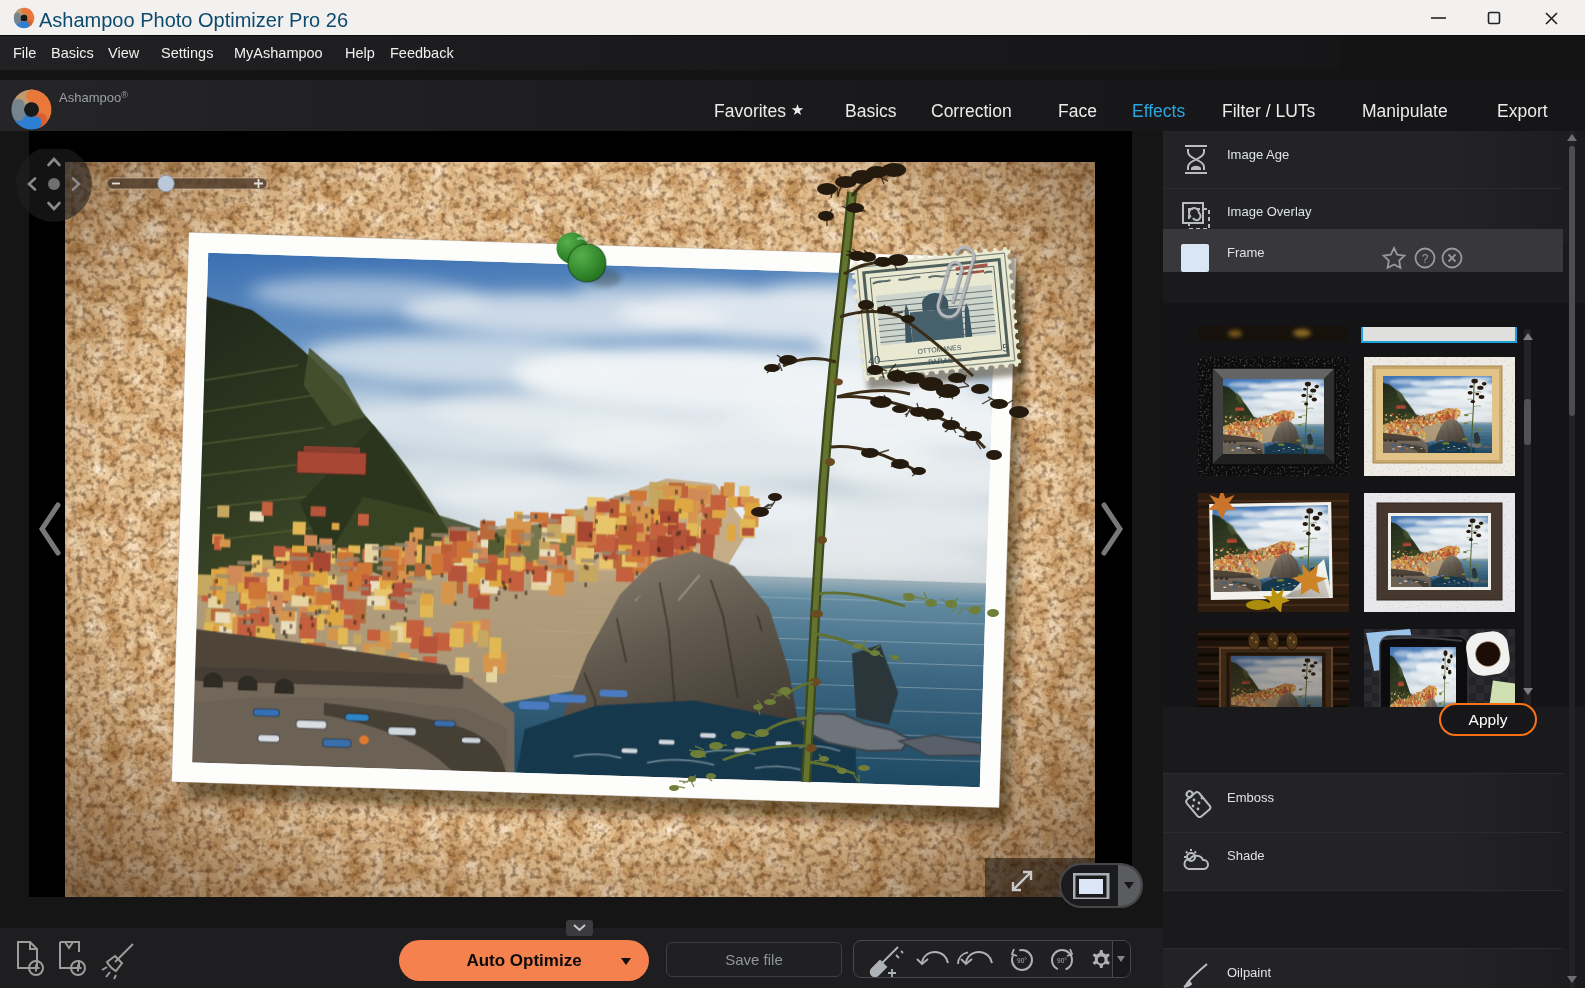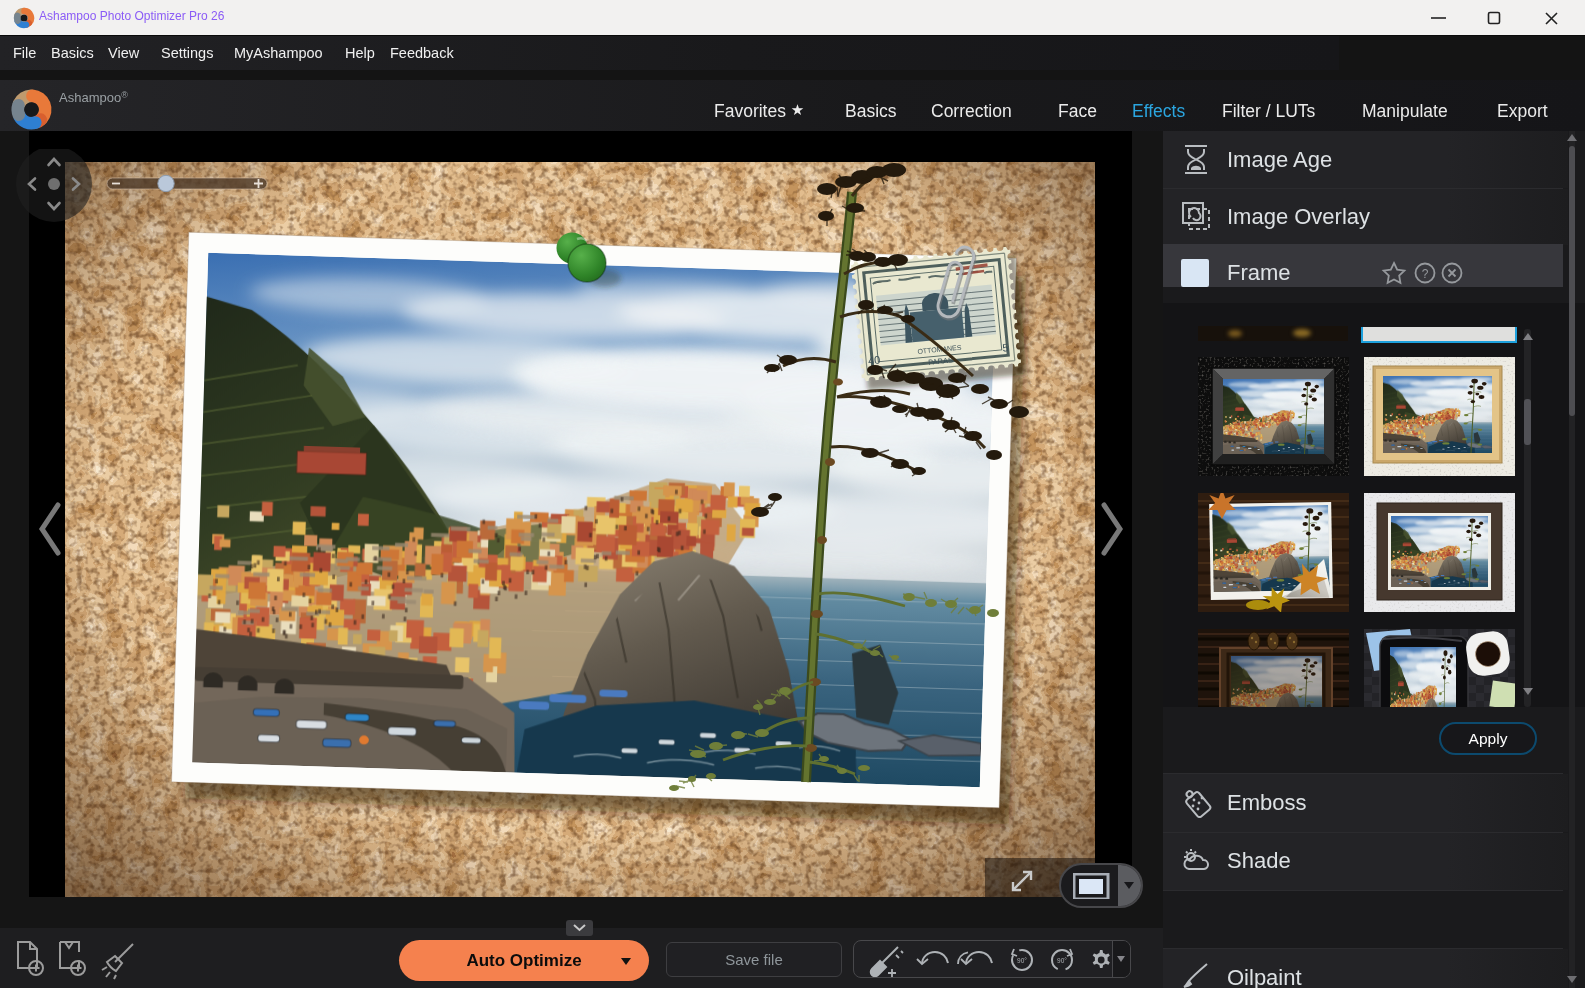--- a/index.html
+++ b/index.html
@@ -1,33 +1,33 @@
 <!DOCTYPE html>
 <html><head><meta charset="utf-8"><style>
 *{margin:0;padding:0;box-sizing:border-box}
 html,body{width:1585px;height:988px;overflow:hidden;background:#141414;font-family:"Liberation Sans",sans-serif}
 .abs{position:absolute}
 .titlebar{position:absolute;left:0;top:0;width:1585px;height:36px;background:#f2f1f0;border-bottom:1px solid #0a0a0a}
-.titlebar .tt{position:absolute;left:39px;top:9px;font-size:12px;color:#8b5cf6}
+.titlebar .tt{position:absolute;left:39px;top:9px;font-size:20px;color:#0c4a6e}
 .menubar{position:absolute;left:0;top:36px;width:1339px;height:34px;background:linear-gradient(90deg,#222225,#19191b 55%,#161619)}
 .menubar span{position:absolute;top:9px;font-size:14.5px;color:#f0f0f0}
 .header{position:absolute;left:0;top:80px;width:1585px;height:61px;background:linear-gradient(90deg,#252528,#19191b 55%,#151518)}
 .ash{position:absolute;left:59px;top:10px;font-size:13px;color:#9aa0a4}
 .ptitle{position:absolute;left:58px;top:23px;font-size:25px;color:#c9cbcd;letter-spacing:0.2px}
 .tabs{position:absolute;top:21px;font-size:17.5px;color:#ebebeb}
 .tabs span{position:absolute;top:0;white-space:nowrap}
 .canvas{position:absolute;left:0;top:131px;width:1163px;height:797px;background:#151515;overflow:hidden}
 .blackbox{position:absolute;left:29px;top:0;width:1103px;height:766px;background:#000}
 .sidebar{position:absolute;left:1163px;top:131px;width:422px;height:857px;background:#1a1a1c;overflow:hidden}
 .bottombar{position:absolute;left:0;top:928px;width:1163px;height:60px;background:#1e1e20}
 .srow{position:absolute;left:0;width:405px;background:linear-gradient(90deg,#232326 70%,#1d1d1f)}
-.srow .lbl{position:absolute;left:64px;top:16px;font-size:22px;color:#dde1e4}
+.srow .lbl{position:absolute;left:64px;top:16px;font-size:13px;color:#dde1e4}
 .sep{position:absolute;left:0;width:400px;height:1px;background:#2b2b2e}
 .thumbpanel{position:absolute;left:0;top:172px;width:422px;height:404px;background:#141416;overflow:hidden}
-.applybtn{position:absolute;left:276px;top:591px;width:98px;height:33px;border:2px solid #0c4a6e;border-radius:17px;color:#fff;font-size:15.5px;text-align:center;line-height:29px;background:#17171a}
+.applybtn{position:absolute;left:276px;top:572px;width:98px;height:33px;border:2px solid #f97316;border-radius:17px;color:#fff;font-size:15.5px;text-align:center;line-height:29px;background:#17171a}
 .obtn{position:absolute;left:399px;top:12px;width:250px;height:41px;background:#f5814e;border-radius:21px;color:#0c0c0c;font-size:17px;font-weight:700;text-align:center;line-height:41px}
 .sbtn{position:absolute;left:666px;top:14px;width:176px;height:35px;background:#202023;border:1px solid #3e3e41;border-radius:6px;color:#8f969b;font-size:15px;text-align:center;line-height:33px}
 .icluster{position:absolute;left:853px;top:12px;width:278px;height:38px;background:#202023;border:1px solid #48484b;border-radius:8px}
 .icdd{position:absolute;right:0;top:0;width:18px;height:36px;background:#19191b;border-left:1px solid #48484b;border-radius:0 7px 7px 0}
 </style></head><body>
 <div class="titlebar">
  <svg class="abs" style="left:13px;top:7px" width="22" height="22" viewBox="0 0 44 44">
    <path d="M9.31,16.08 A14,14 0 0 1 21.51,8.01" stroke="#bf9a6e" stroke-width="13" fill="none" stroke-linecap="round"></path>
    <path d="M22.98,8.03 A14,14 0 0 1 32.40,31.37" stroke="#e8793a" stroke-width="13" fill="none" stroke-linecap="round"></path>
    <path d="M31.37,32.40 A14,14 0 0 1 27.24,34.98" stroke="#d95f2e" stroke-width="13" fill="none" stroke-linecap="round"></path>
@@ -1180,21 +1180,21 @@
  <div class="sep" style="top:57px"></div>
  <div class="srow" style="top:58px;height:56px">
   <svg class="abs" style="left:18px;top:12px" width="30" height="30" viewBox="0 0 30 30">
    <rect x="2" y="2" width="20" height="20" fill="none" stroke="#b9bdc1" stroke-width="2"></rect>
    <rect x="8" y="8" width="20" height="20" fill="none" stroke="#b9bdc1" stroke-width="2" stroke-dasharray="4 3"></rect>
    <path d="M10,16 a5,5 0 1 1 8,-4 a4,4 0 1 1 -6,5" stroke="#b9bdc1" stroke-width="2" fill="none"></path>
   </svg>
   <div class="lbl" style="top:15px">Image Overlay</div>
  </div>
  <div class="sep" style="top:114px"></div>
- <div class="srow" style="top:113px;height:43px;background:#37373c;width:400px">
+ <div class="srow" style="top:98px;height:43px;background:#37373c;width:400px">
   <div class="abs" style="left:18px;top:15px;width:28px;height:28px;background:#d9e6f4;border-radius:2px"></div>
   <div class="lbl" style="top:16px">Frame</div>
   <svg class="abs" style="left:216px;top:14px" width="92" height="30" viewBox="0 0 92 30">
    <g stroke="#96999d" stroke-width="1.8" fill="none">
     <path d="M15,5 l3.2,6.6 l7.2,1 l-5.2,5 l1.2,7.2 l-6.4,-3.4 l-6.4,3.4 l1.2,-7.2 l-5.2,-5 l7.2,-1 Z"></path>
     <circle cx="46" cy="15" r="9.5"></circle>
     <circle cx="73" cy="15" r="9.5"></circle>
     <path d="M69.5,11.5 l7,7 M76.5,11.5 l-7,7"></path>
    </g>
    <text x="46" y="19.5" font-size="12" fill="#96999d" text-anchor="middle" font-family="Liberation Sans">?</text>

